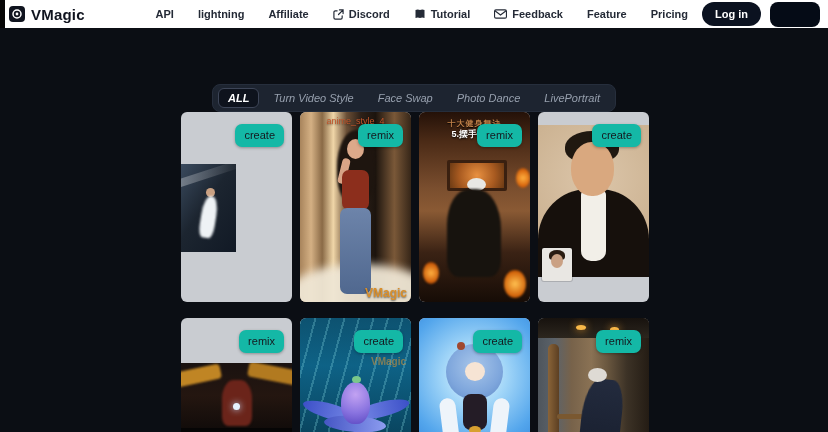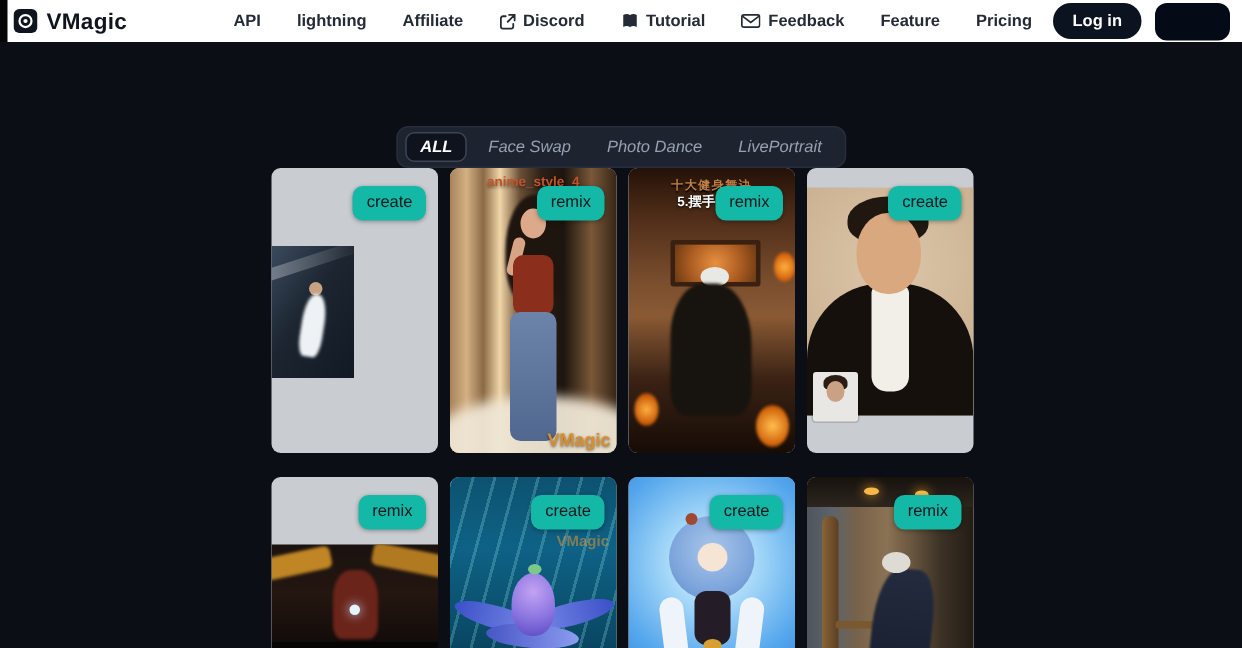--- a/index.html
+++ b/index.html
@@ -67,21 +67,21 @@
            border-radius:50% 50% 0 0;filter:blur(4px);opacity:.95;}
   .c2-hair{left:37px;top:18px;width:38px;height:74px;background:#1e150f;
            border-radius:50% 50% 40% 40%;filter:blur(1px);}
   .c2-face{left:47px;top:27px;width:17px;height:20px;background:#dca98a;border-radius:50%;}
   .c2-arm{left:40px;top:46px;width:8px;height:26px;background:#d8a486;border-radius:5px;
           transform:rotate(14deg);}
   .c2-torso{left:42px;top:58px;width:27px;height:40px;background:#8c2e1c;border-radius:7px;}
   .c2-jeans{left:40px;top:96px;width:31px;height:86px;
             background:linear-gradient(180deg,#6d84aa 0%,#50688f 100%);border-radius:7px;}
   .c2-title{position:absolute;top:4px;left:0;width:100%;text-align:center;color:#c0542a;
-            font-weight:700;font-size:9px;text-shadow:0 1px 2px rgba(0,0,0,.45);z-index:3;}
+            font-weight:400;font-size:9px;text-shadow:0 1px 2px rgba(0,0,0,.45);z-index:3;}
   .c2-wm{right:4px;bottom:2px;color:#d98e2a;font-size:12px;
          text-shadow:0 1px 2px rgba(0,0,0,.6);}
 
   
   .c3-bg{left:0;top:0;width:111px;height:190px;
          background:linear-gradient(180deg,#241108 0%,#4a2a16 15%,#7a4e2e 40%,#8a5a34 52%,
                     #3a2214 74%,#160c06 100%);}
   .c3-frame{left:28px;top:48px;width:54px;height:25px;border:3px solid #3a2010;
             border-radius:2px;background:radial-gradient(circle,#e89040 0%,#a85a20 60%,#6b3a14 100%);}
   .c3-fire1{right:0px;top:56px;width:14px;height:20px;border-radius:50%;
@@ -239,20 +239,21 @@
       <span class="nav-link">
           <span>Pricing</span>
         </span>
     </div>
     <button class="btn-login">Log in</button>
     <button class="btn-signup"></button>
   </div>
 
   <div class="tabbar">
     <span class="tab active">ALL</span>
+    <span class="tab">Turn Video Style</span>
     <span class="tab">Face Swap</span>
     <span class="tab">Photo Dance</span>
     <span class="tab">LivePortrait</span>
   </div>
 
   <div class="grid">
 
     <div class="card">
       <div class="layer c1-band">
         <div class="c1-l">

